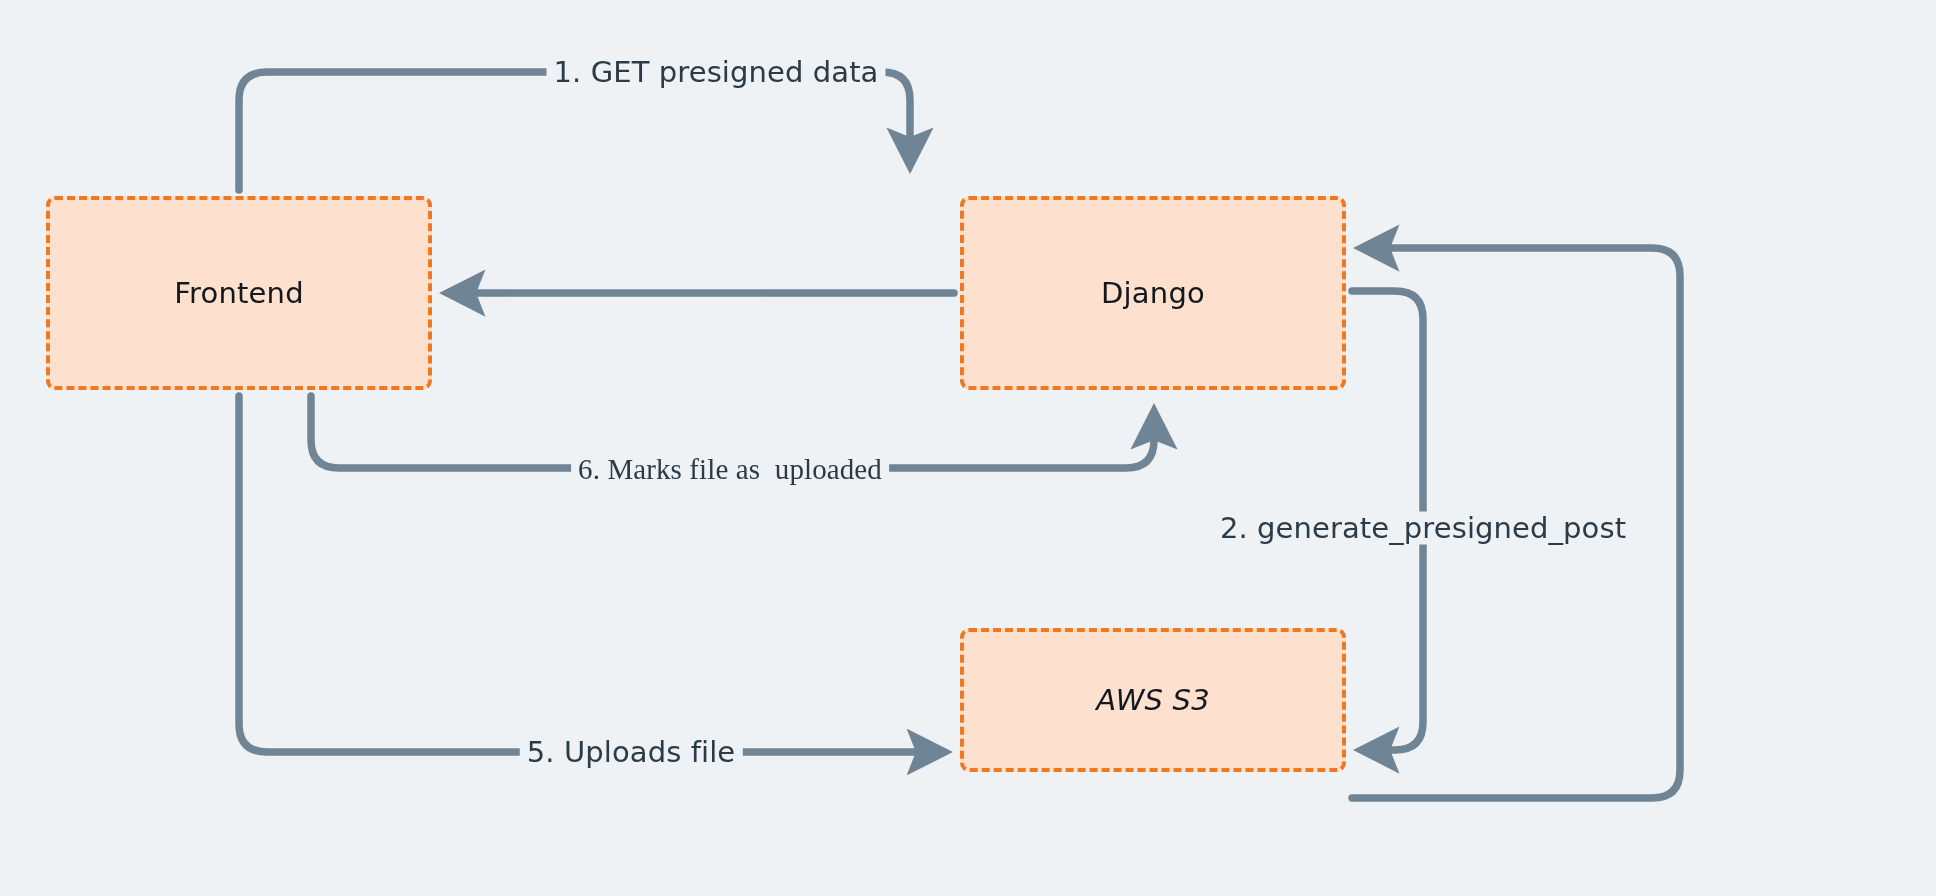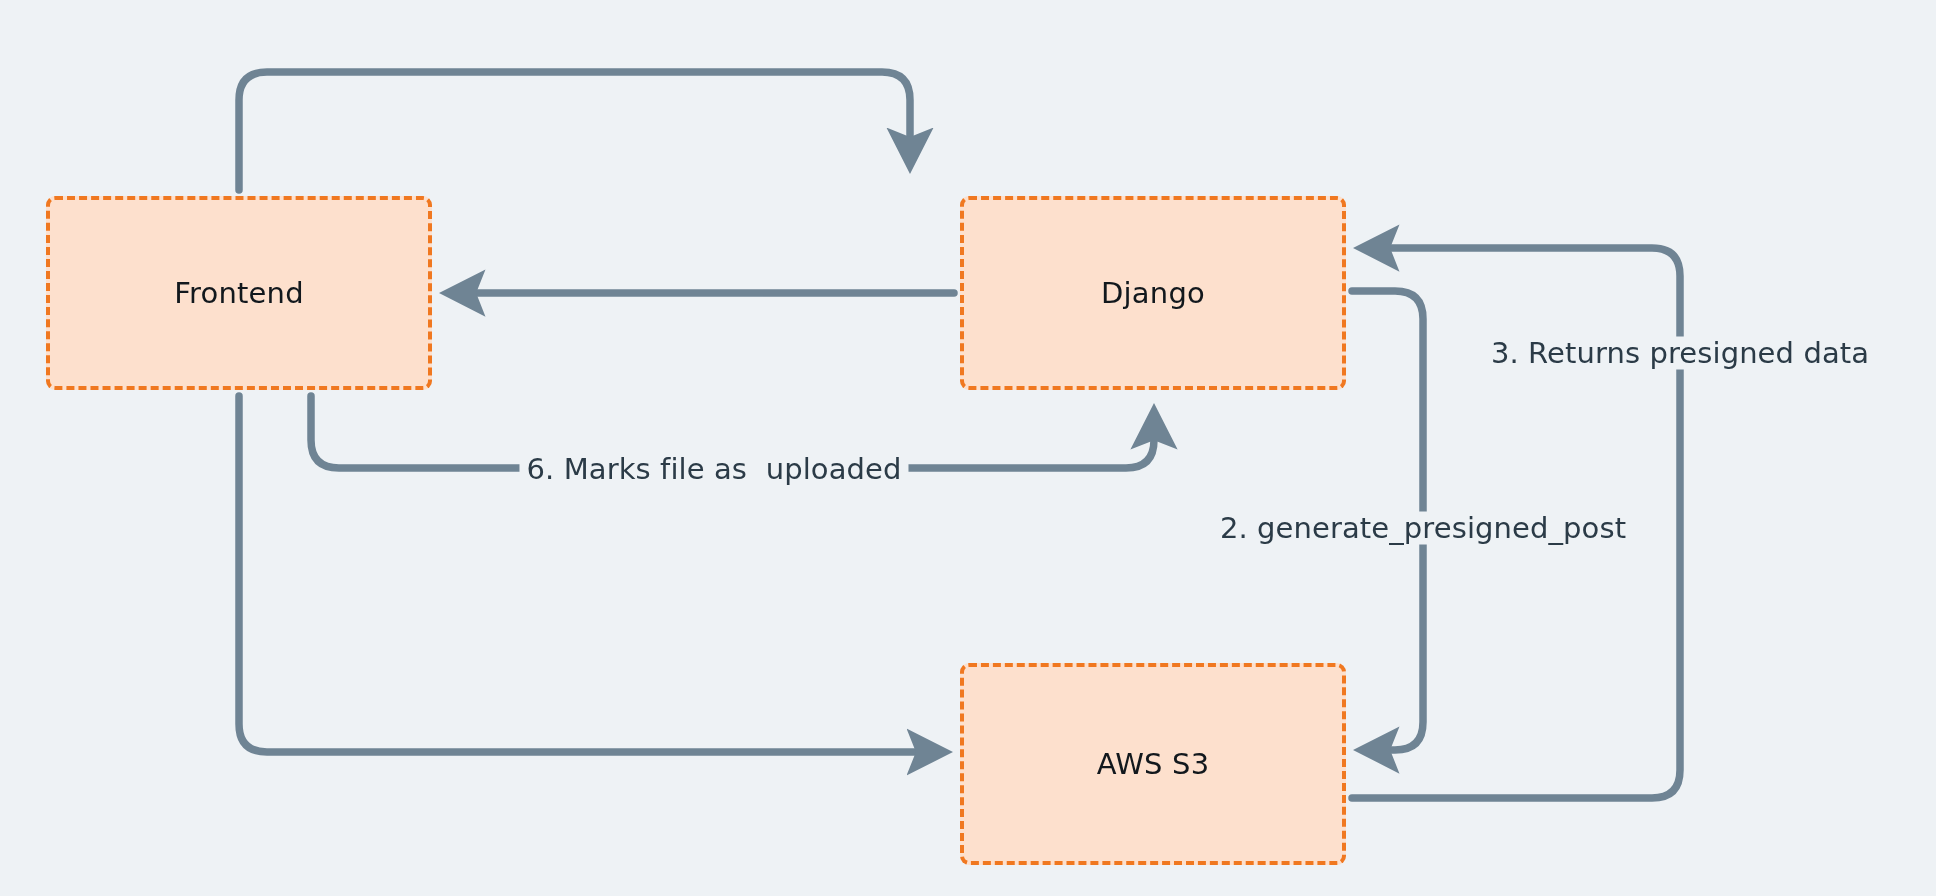--- a/index.html
+++ b/index.html
@@ -71,26 +71,27 @@
   </svg>
 
   <div class="node" style="left:46px;top:196px;width:386px;height:194px;">
     <span class="node-label">Frontend</span>
   </div>
 
   <div class="node" style="left:960px;top:196px;width:386px;height:194px;">
     <span class="node-label">Django</span>
   </div>
 
-  <div class="node" style="left:960px;top:663px;width:386px;height:202px;">
+  <div class="node" style="left:960px;top:628px;width:386px;height:144px;font-style:italic;">
     <span class="node-label">AWS S3</span>
   </div>
 
+  <div class="edge-label" style="left:716px;top:72px;">1. GET presigned data</div>
 
   <div class="edge-label" style="left:1423px;top:520px;margin-top:8px;">2. generate_presigned_post</div>
 
-  <div class="edge-label" style="left:1680px;top:353px;">3. Returns presigned data</div>
 
 
+  <div class="edge-label" style="left:631px;top:752px;">5. Uploads file</div>
 
-  <div class="edge-label" style="left:714px;top:469px;">6. Marks file as  uploaded</div>
+  <div class="edge-label" style="left:730px;top:469px;font-family:Liberation Serif, serif;">6. Marks file as  uploaded</div>
 
 </div>
 
 </body></html>

